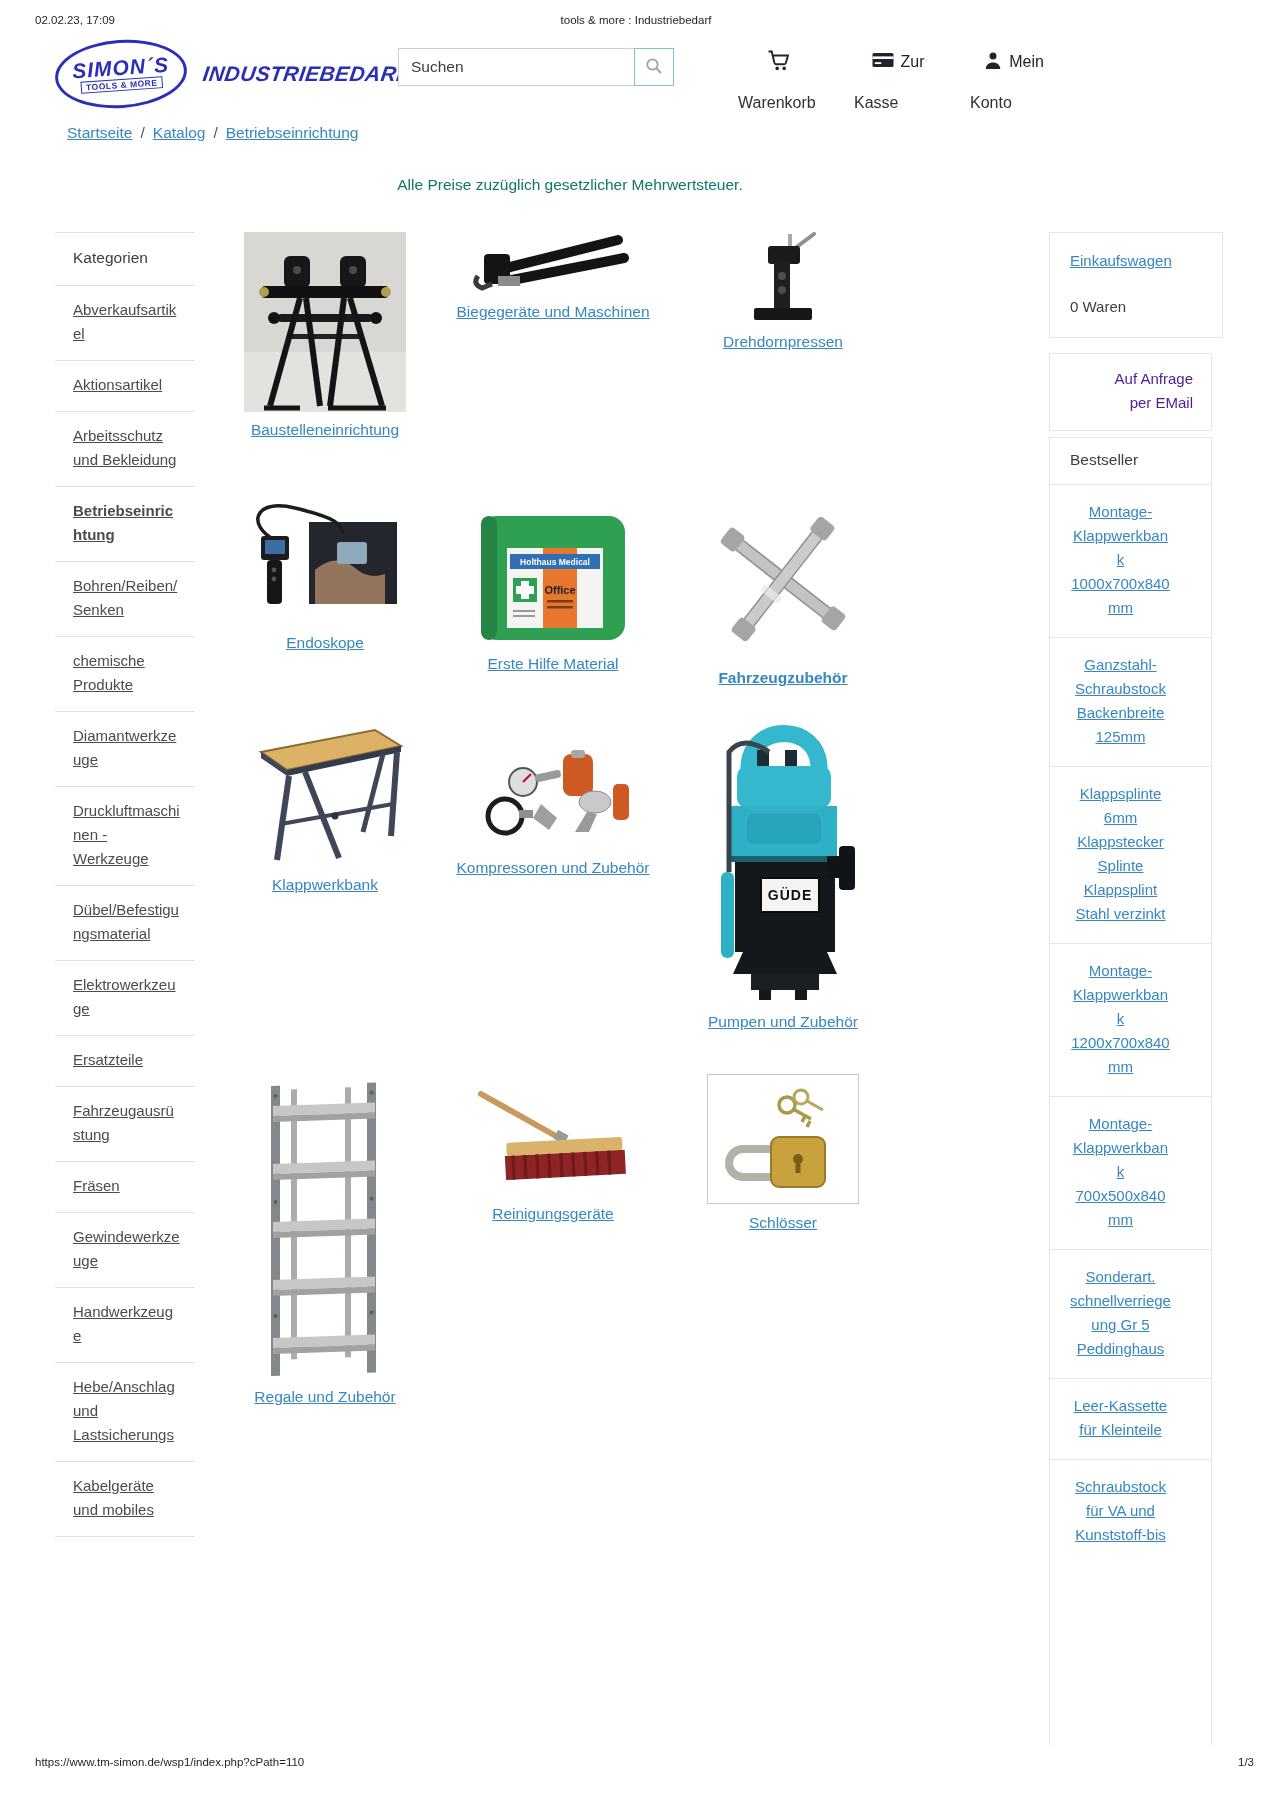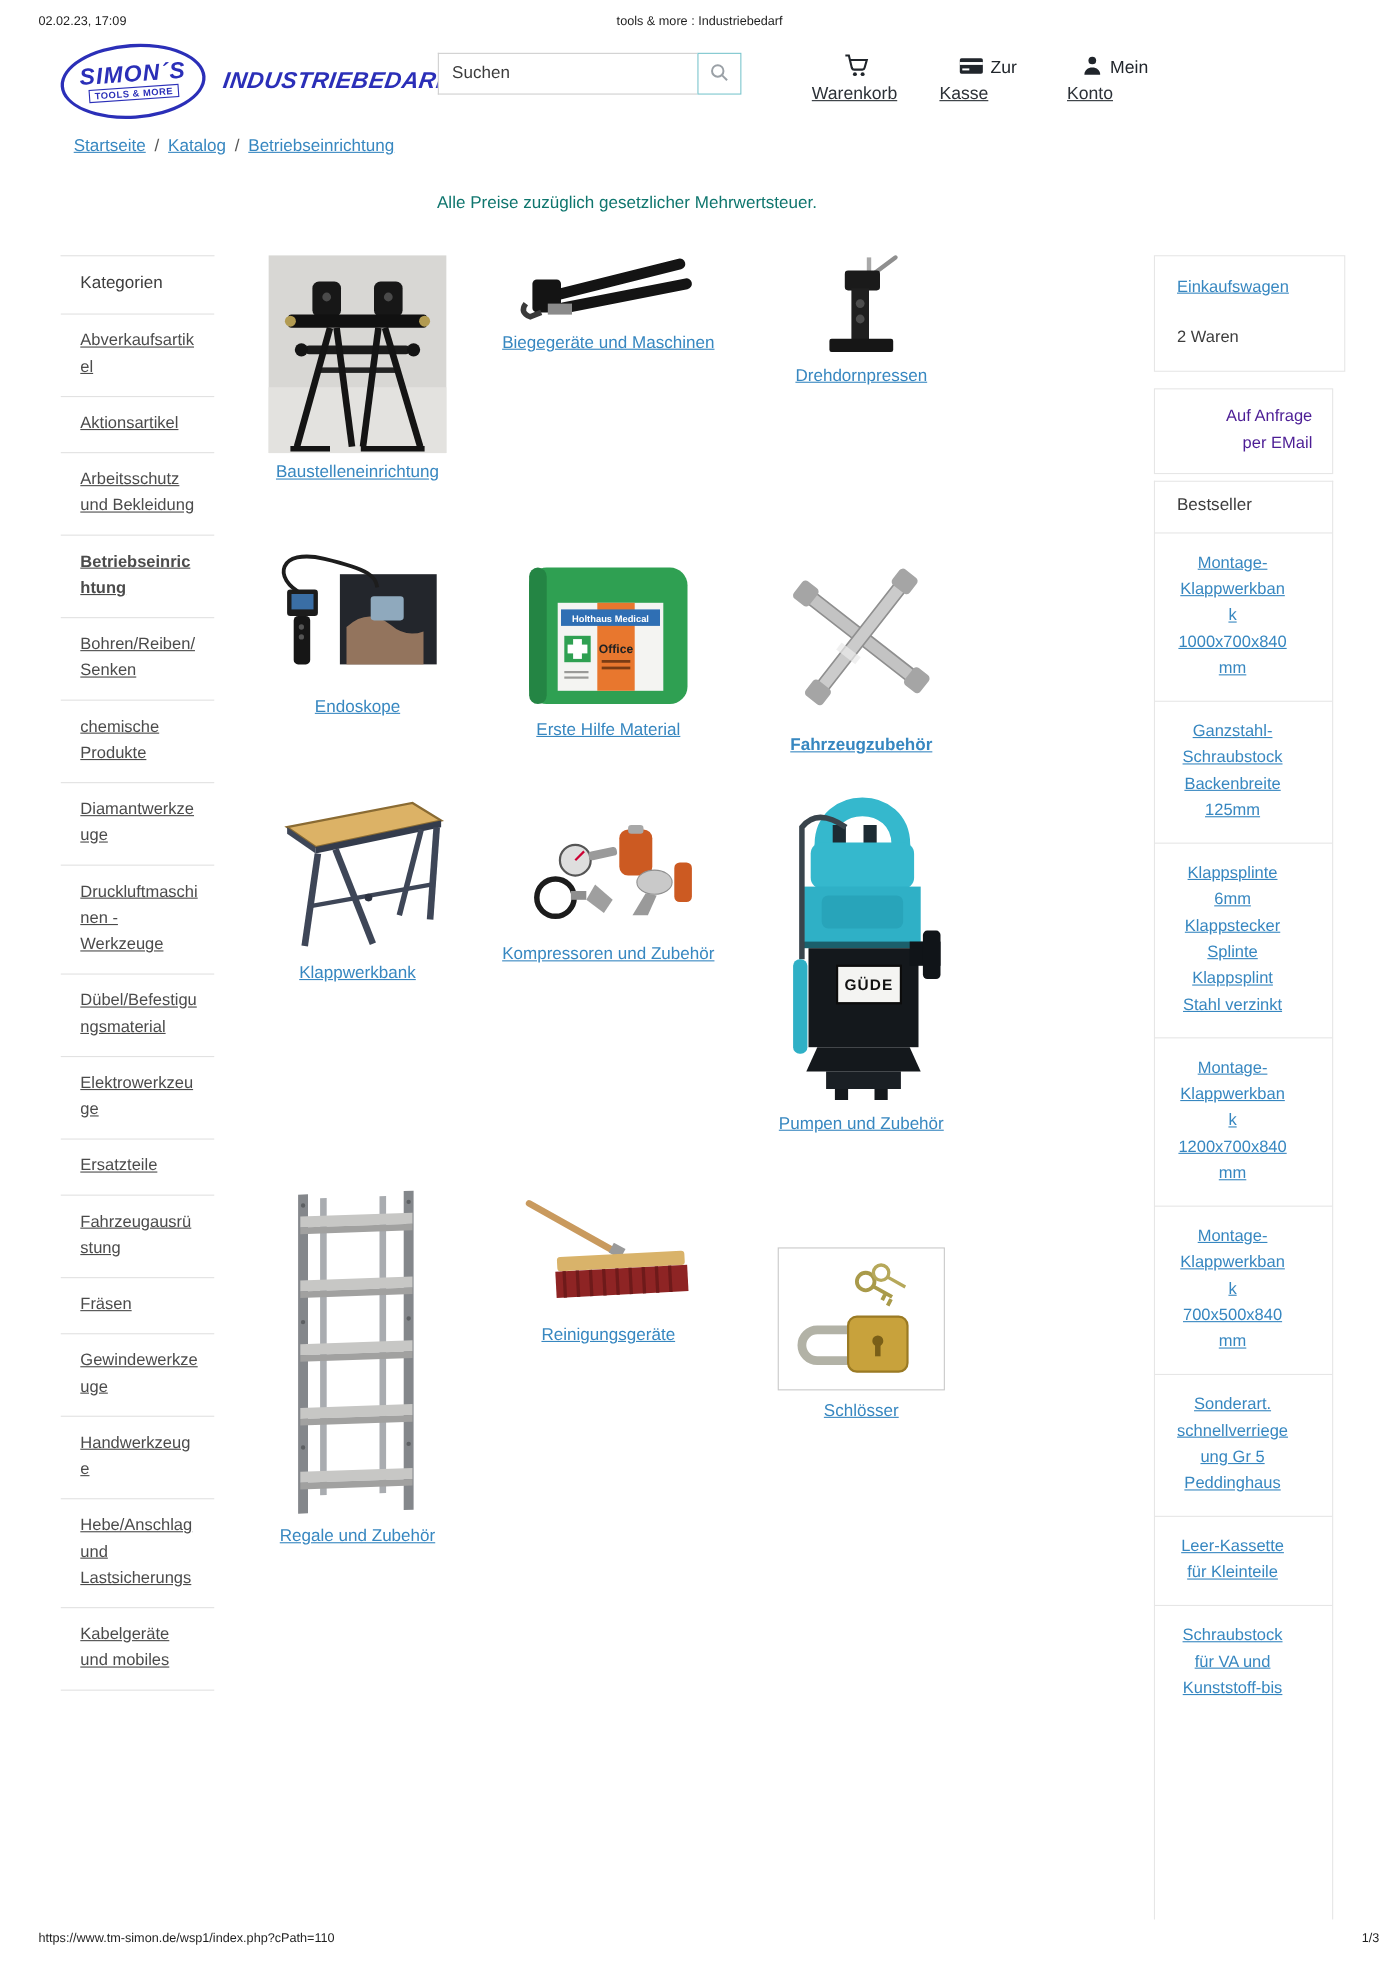--- a/index.html
+++ b/index.html
@@ -30,21 +30,21 @@
   .search input { width:236px; height:38px; border:1px solid #cfcfcf; border-right:none; padding:0 12px;
                   font-size:15.5px; color:#000000; font-family:"Liberation Sans", sans-serif; outline:none; }
   .search input::placeholder { color:#3c3c3c; opacity:1; }
   .search button { width:40px; height:38px; background:#fff; border:1px solid #7cc6ce; display:flex;
                    align-items:center; justify-content:center; }
 
   
   .hnav { position:absolute; left:738px; top:50px; width:320px; display:flex; justify-content:space-between; }
   .hnav-item { text-align:left; font-size:16px; color:#2c3137; min-width:88px; }
   .hnav-top { display:flex; align-items:center; justify-content:center; gap:7px; height:24px; color:#20252b; }
-  .hnav-bottom { margin-top:1px; line-height:22px;text-decoration:underline; }
+  .hnav-bottom { margin-top:18px; line-height:22px; }
 
   
   .crumbs { position:absolute; left:67px; top:124px; font-size:15.5px; }
   .crumbs a { color:#3787c0; text-decoration:underline; }
   .crumbs .sep { color:#555; margin:0 8px; }
 
   .notice { position:absolute; left:230px; width:680px; top:176px; text-align:center;
             font-size:15.5px; color:#0f766e; }
 
   
@@ -387,41 +387,41 @@
         <g transform="rotate(-3 92 72)">
           <rect x="36" y="54" width="116" height="13" rx="3" fill="#d9b36a" stroke="#a1createdâ€"></rect>
           <rect x="34" y="67" width="120" height="24" fill="#8e2424"></rect>
           <path d="M42 67 v24 M54 67 v24 M66 67 v24 M78 67 v24 M90 67 v24 M102 67 v24 M114 67 v24 M126 67 v24 M138 67 v24" stroke="#6e1a1a" stroke-width="3"></path>
         </g>
       </svg>
     </div>
     <div class="cell-label"><a>Reinigungsgeräte</a></div>
   </div>
 
-  <div class="cell" style="left:671px; top:1133px;">
+  <div class="cell" style="left:671px; top:1073px;">
     <div class="img-wrap" style="height:132px;">
       <div class="locks-frame">
         <svg width="140" height="120" viewBox="0 0 140 120">
           <circle cx="74" cy="26" r="8" fill="none" stroke="#a99a4a" stroke-width="3.5"></circle>
           <path d="M80 30 l18 10 m-6 -3 l-3 6 m8 -1 l-3 6" stroke="#a99a4a" stroke-width="3.5" fill="none"></path>
           <circle cx="88" cy="18" r="7" fill="none" stroke="#b6a85a" stroke-width="3"></circle>
           <path d="M94 22 l16 9" stroke="#b6a85a" stroke-width="3"></path>
           <path d="M62 70 h-32 a14 14 0 0 0 0 28 h32" fill="none" stroke="#b2b2a6" stroke-width="8"></path>
           <rect x="58" y="58" width="54" height="50" rx="8" fill="#c8a23c" stroke="#9a7a24" stroke-width="2"></rect>
           <circle cx="85" cy="80" r="5" fill="#7a5f18"></circle>
           <rect x="82.5" y="82" width="5" height="12" fill="#7a5f18"></rect>
         </svg>
       </div>
     </div>
     <div class="cell-label"><a>Schlösser</a></div>
   </div>
 
   <div class="cartbox">
     <a>Einkaufswagen</a>
-    <div class="cart-count">2 Waren</div>
+    <div class="cart-count">0 Waren</div>
   </div>
   <div class="notebox">Auf Anfrage per EMail</div>
 
   <div class="bestbox">
     <div class="bs-title">Bestseller</div>
     <div class="bs-item">
         <a>Montage-Klappwerkbank 1000x700x840 mm</a>
       </div>
     <div class="bs-item">
         <a>Ganzstahl-Schraubstock Backenbreite 125mm</a>

